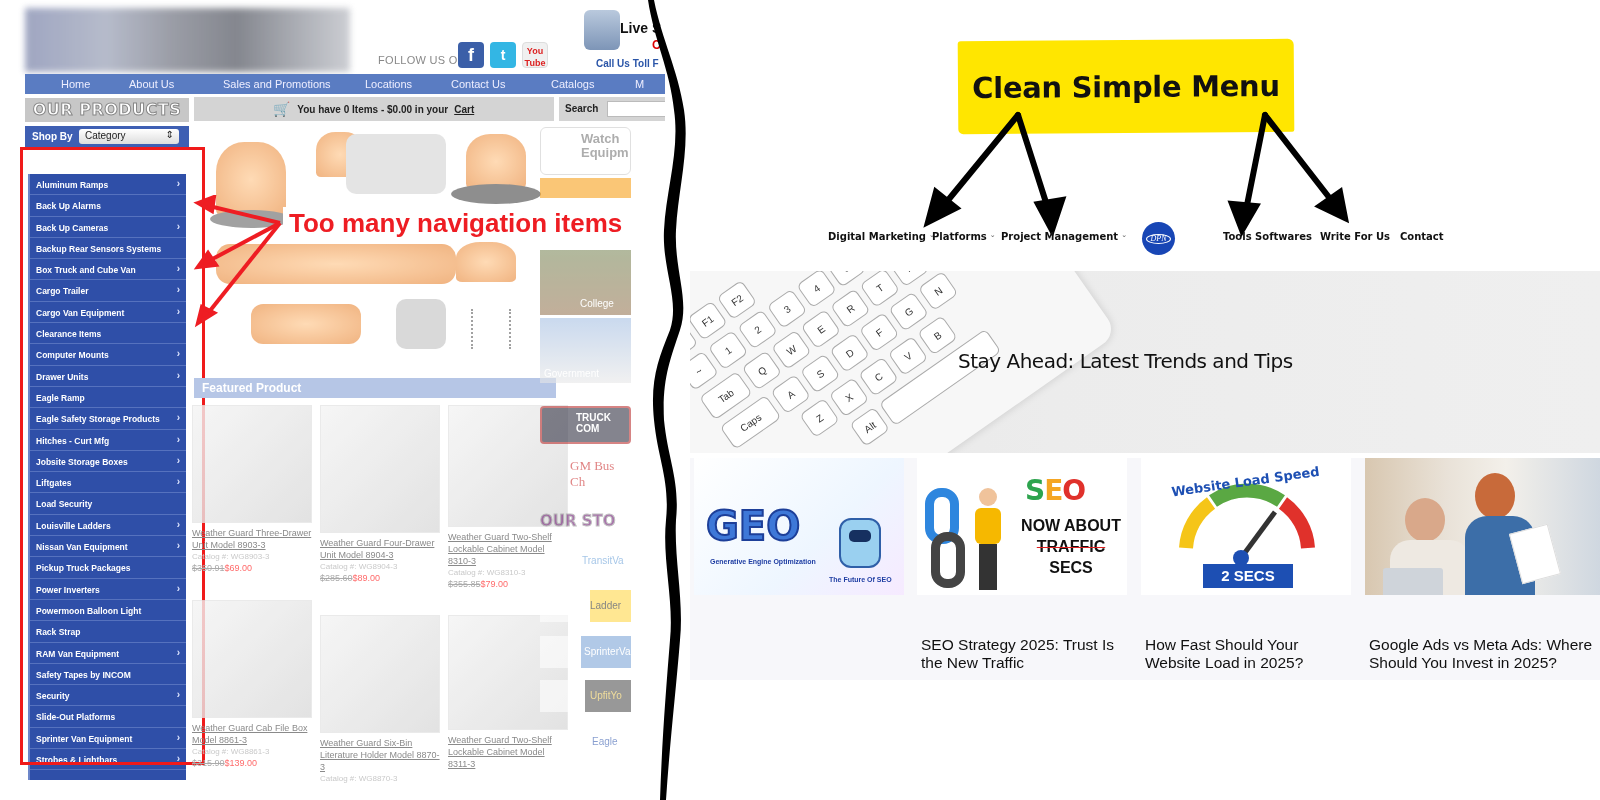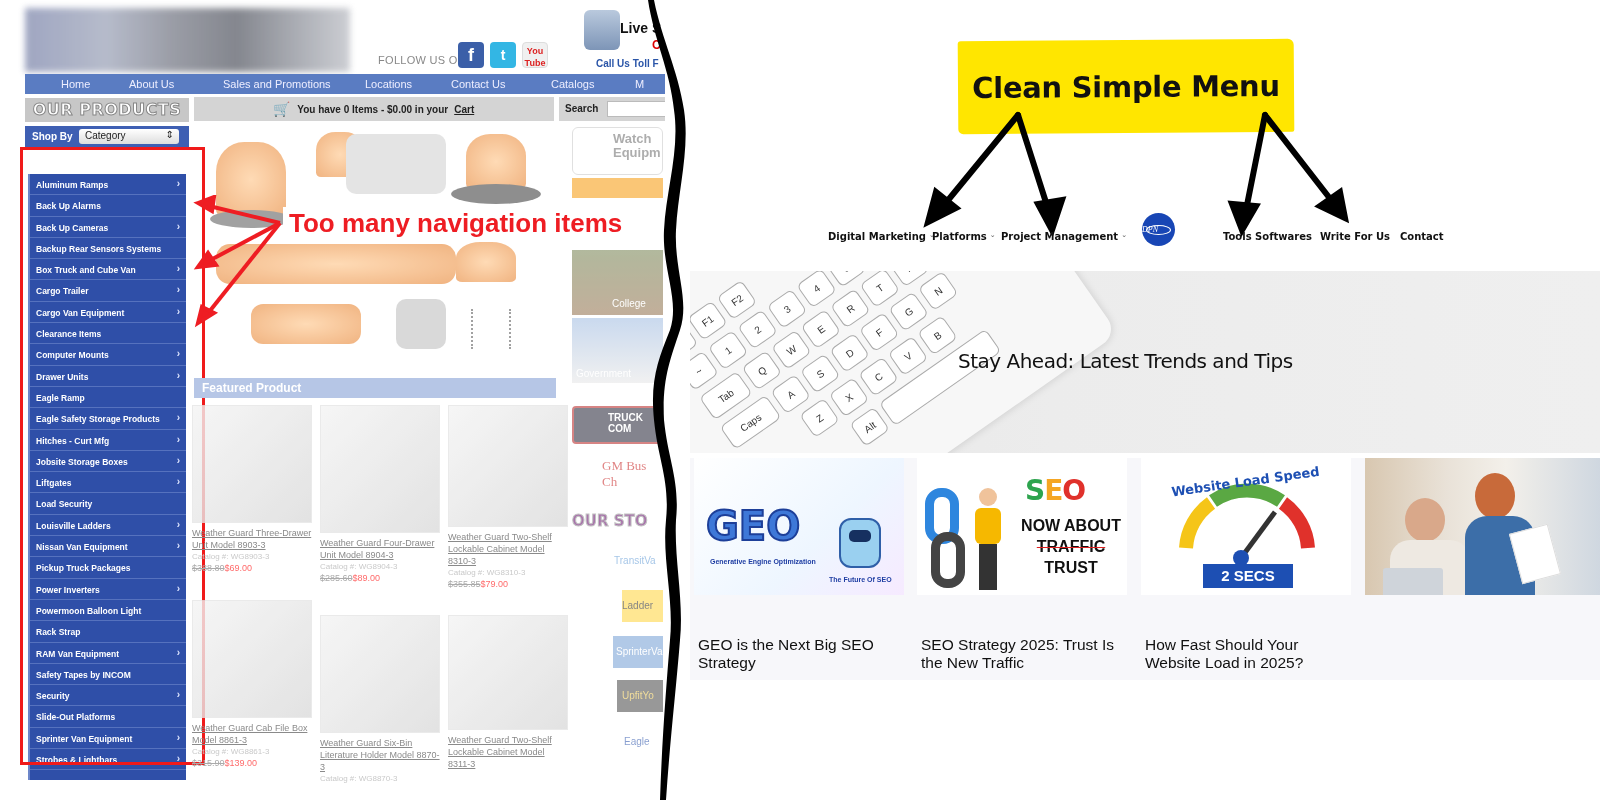--- a/index.html
+++ b/index.html
@@ -33,30 +33,30 @@
 .lampbase{position:absolute;background:#555;border-radius:50%}
 .toomany{position:absolute;left:283px;top:207px;font-size:26px;font-weight:bold;color:#ee1d23;background:#fff;padding:0 6px;line-height:32px}
 .feat{position:absolute;left:194px;top:378px;width:362px;height:20px;background:#b6c6e6;color:#fff;font-size:12px;font-weight:bold;padding:3px 0 0 8px}
 .prod{position:absolute;width:120px}
 .prod .img{height:118px;background:linear-gradient(135deg,#f4f4f4,#dcdcdc);border:1px solid #e6e6e6;margin-bottom:4px;opacity:.8}
 .prod .title{font-size:9px;color:#8a8a8a;text-decoration:underline;line-height:12px}
 .prod .cat-no{font-size:8px;color:#c9c9c9;line-height:11px}
 .prod .price{font-size:9px;line-height:12px}
 .prod .old{color:#aaa;text-decoration:line-through}
 .prod .new{color:#ff6b6b}
-.sidead{position:absolute;left:572px;width:91px;opacity:.6}
+.sidead{position:absolute;left:540px;width:91px;opacity:.6}
 .divider{position:absolute;left:640px;top:0;width:50px;height:800px}
 .right{position:absolute;left:690px;top:0;width:910px;height:800px}
 .callout{position:absolute;left:268px;top:40px;width:336px;height:93px;background:#ffe600;transform:rotate(-.4deg);border-radius:3px 6px 2px 5px}
 .callout span{position:absolute;left:0;right:0;top:30px;text-align:center;font-family:"DejaVu Sans",sans-serif;font-weight:bold;font-size:29px;color:#111;letter-spacing:-.3px}
 .arrows{position:absolute;left:0;top:0;width:910px;height:240px}
 .mainnav{position:absolute;top:231px;height:16px;font-family:"DejaVu Sans",sans-serif;font-size:10px;font-weight:bold;color:#111}
 .mainnav .item{position:absolute;white-space:nowrap}
 .mainnav .caret{font-size:7px;color:#777;margin-left:3px;vertical-align:top}
-.dpn{position:absolute;left:452px;top:213px;width:33px;height:33px;border-radius:50%;background:#1846b5;color:#fff;font-family:"Liberation Serif",serif;font-style:italic;font-size:8px;line-height:33px}
+.dpn{position:absolute;left:452px;top:222px;width:33px;height:33px;border-radius:50%;background:#1846b5;color:#fff;font-family:"Liberation Serif",serif;font-style:italic;font-size:8px;text-align:center;line-height:33px}
 .dpn:before{content:"";position:absolute;left:4px;top:12px;width:23px;height:8px;border:1px solid #fff;border-radius:50%}
 .hero2{position:absolute;left:0;top:271px;width:910px;height:182px;background:linear-gradient(90deg,#e7e7e7 0%,#ececec 40%,#efefef 100%);overflow:hidden}
 .kb{position:absolute;left:-40px;top:-90px;width:420px;height:300px;background:#f7f7f7;transform:rotate(-35deg);border-radius:18px;box-shadow:0 0 8px rgba(0,0,0,.15)}
 .key{position:absolute;width:30px;height:28px;background:#fff;border:1px solid #aaa;border-radius:6px;font-size:10px;color:#333;text-align:center;line-height:28px}
 .hero-title{position:absolute;left:268px;top:78px;font-family:"DejaVu Sans",sans-serif;font-size:20px;color:#111;letter-spacing:-.5px}
 .cards{position:absolute;left:0;top:458px;width:910px;height:222px;background:#f7f7fa}
 .card{position:absolute;top:0;width:210px}
 .card .thumb{height:137px;background:#fff;position:relative;overflow:hidden}
 .card .ctitle{position:absolute;top:178px;left:4px;width:210px;font-family:"Liberation Sans",sans-serif;font-size:15.5px;color:#111;line-height:18px}
 .cover{position:absolute;left:0;top:680px;width:910px;height:120px;background:#fff}
@@ -156,21 +156,21 @@
         <polygon points="8,128 12,112 24,118"></polygon>
     </g>
   </svg>
 
   <div class="feat">Featured Product</div>
 
   <div class="prod" style="left:192px;top:405px">
     <div class="img"></div>
     <div class="title">Weather Guard Three-Drawer Unit Model 8903-3</div>
     <div class="cat-no">Catalog #: WG8903-3</div>
-    <div class="price"><span class="old">$388.80</span><span class="new">$69.00</span></div>
+    <div class="price"><span class="old">$350.91</span><span class="new">$69.00</span></div>
   </div>
   <div class="prod" style="left:320px;top:405px">
     <div class="img" style="height:128px"></div>
     <div class="title">Weather Guard Four-Drawer Unit Model 8904-3</div>
     <div class="cat-no">Catalog #: WG8904-3</div>
     <div class="price"><span class="old">$285.60</span><span class="new">$89.00</span></div>
   </div>
   <div class="prod" style="left:448px;top:405px">
     <div class="img" style="height:122px"></div>
     <div class="title">Weather Guard Two-Shelf Lockable Cabinet Model 8310-3</div>
@@ -276,34 +276,33 @@
 
   <div class="cards">
     <div class="card" style="left:4px">
       <div class="thumb" style="background:linear-gradient(135deg,#fff 0%,#eef6ff 60%,#f6eaff 100%)">
         <div style="position:absolute;left:12px;top:45px;font-family:'DejaVu Sans',sans-serif;font-weight:bold;font-size:40px;color:#3e78d8;-webkit-text-stroke:2px #1d3f99">GEO</div>
         <div style="position:absolute;left:16px;top:100px;font-size:7px;font-weight:bold;color:#1f3ea3">Generative Engine Optimization</div>
         <div style="position:absolute;left:145px;top:60px;width:42px;height:50px;border-radius:12px;background:#9ad0f0;border:2px solid #2f5fa8"></div>
         <div style="position:absolute;left:155px;top:72px;width:22px;height:12px;border-radius:5px;background:#163060"></div>
         <div style="position:absolute;left:135px;top:118px;font-size:7px;font-weight:bold;color:#1f3ea3">The Future Of SEO</div>
       </div>
-      <div class="ctitle">GEO is the Next Big SEO Strategy</div>
     </div>
     <div class="card" style="left:227px">
       <div class="thumb">
         <div style="position:absolute;left:8px;top:30px;width:34px;height:56px;border:9px solid #2e86de;border-radius:16px"></div>
         <div style="position:absolute;left:14px;top:74px;width:34px;height:56px;border:9px solid #444;border-radius:16px"></div>
         <div style="position:absolute;left:62px;top:30px;width:18px;height:18px;border-radius:50%;background:#f0c39b"></div>
         <div style="position:absolute;left:58px;top:50px;width:26px;height:36px;background:#f6b800;border-radius:6px"></div>
         <div style="position:absolute;left:62px;top:86px;width:18px;height:46px;background:#333"></div>
         <div style="position:absolute;left:108px;top:16px;font-family:'DejaVu Sans',sans-serif;font-weight:bold;font-size:28px;letter-spacing:-1px"><span style="color:#2da44e">S</span><span style="color:#f5a623">E</span><span style="color:#e0312b">O</span></div>
         <div style="position:absolute;left:102px;top:57px;font-weight:bold;font-size:16px;color:#111;line-height:21px;text-align:center;width:104px">
           <div>NOW ABOUT</div>
           <div style="text-decoration:line-through;text-decoration-color:#e02020">TRAFFIC</div>
-          <div>TRUST</div>
+          <div>SECS</div>
         </div>
       </div>
       <div class="ctitle">SEO Strategy 2025: Trust Is the New Traffic</div>
     </div>
     <div class="card" style="left:451px">
       <div class="thumb">
         <svg width="210" height="137">
           <path d="M45,90 A60,60 0 0 1 70,45" stroke="#f5c518" stroke-width="14" fill="none"></path>
           <path d="M72,43 A60,60 0 0 1 140,43" stroke="#5aa843" stroke-width="14" fill="none"></path>
           <path d="M142,45 A60,60 0 0 1 167,90" stroke="#e0312b" stroke-width="14" fill="none"></path>
@@ -317,16 +316,17 @@
     </div>
     <div class="card" style="left:675px;width:235px">
       <div class="thumb" style="background:linear-gradient(90deg,#d8c7b0 0%,#e9e2d8 35%,#f3f0ea 60%,#cfd7e0 100%)">
         <div style="position:absolute;left:40px;top:40px;width:40px;height:44px;border-radius:50%;background:#d9a88a"></div>
         <div style="position:absolute;left:25px;top:82px;width:80px;height:60px;border-radius:20px 20px 0 0;background:#eee9e2"></div>
         <div style="position:absolute;left:18px;top:110px;width:60px;height:30px;background:#cfd4da;border-radius:3px"></div>
         <div style="position:absolute;left:110px;top:15px;width:40px;height:46px;border-radius:50%;background:#c86a3a"></div>
         <div style="position:absolute;left:100px;top:58px;width:70px;height:80px;border-radius:22px 22px 0 0;background:#3c6ea8"></div>
         <div style="position:absolute;left:150px;top:70px;width:40px;height:52px;background:#fff;transform:rotate(-15deg);border:1px solid #ddd"></div>
       </div>
+      <div class="ctitle" style="width:225px">Google Ads vs Meta Ads: Where Should You Invest in 2025?</div>
     </div>
   </div>
   <div class="cover"></div>
 </div>
 
 </body></html>

